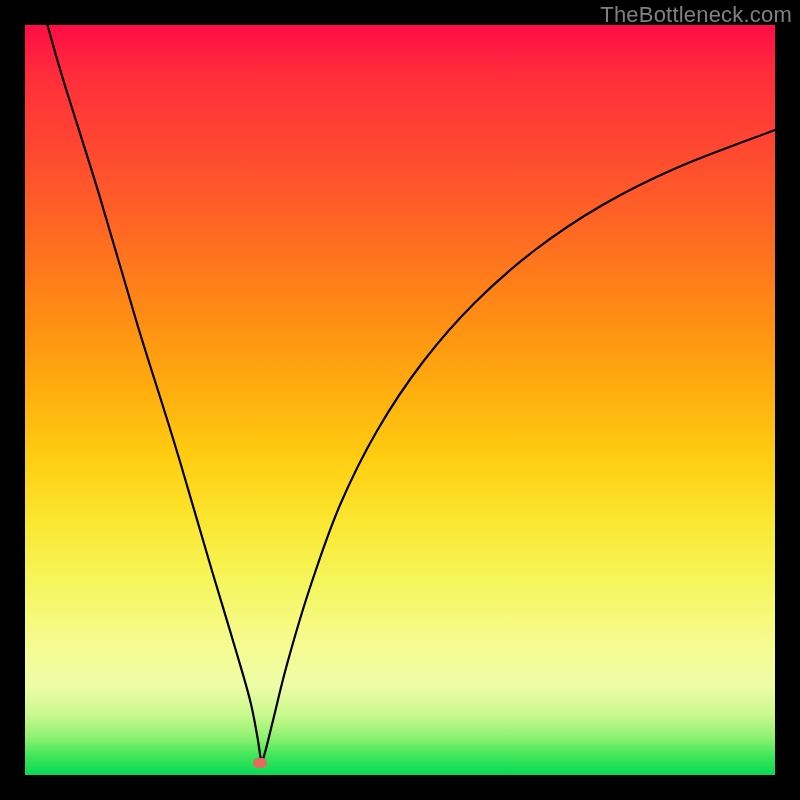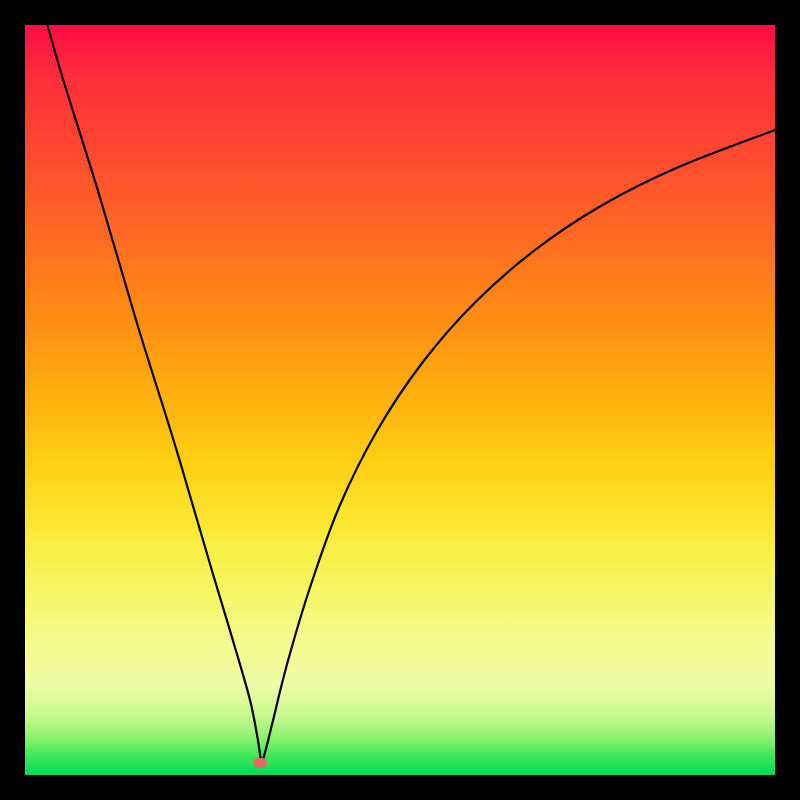--- a/index.html
+++ b/index.html
@@ -77,14 +77,15 @@
   <div class="plot-area">
 
     <svg class="curve" viewBox="0 0 750 750" preserveAspectRatio="none">
       <path id="curve-path" d="M 22.50 0.00 C 25.20 9.45, 28.05 21.45, 37.50 52.50 C 46.95 83.55, 61.50 127.95, 75.00 172.50 C 88.50 217.05, 99.00 255.45, 112.50 300.00 C 126.00 344.55, 136.50 375.45, 150.00 420.00 C 163.50 464.55, 176.70 511.05, 187.50 547.50 C 198.30 583.95, 203.25 599.55, 210.00 622.50 C 216.75 645.45, 220.95 658.80, 225.00 675.00 C 229.05 691.20, 230.47 701.70, 232.50 712.50 C 234.53 723.30, 234.90 732.30, 236.25 735.00 C 237.60 737.70, 237.97 734.25, 240.00 727.50 C 242.03 720.75, 243.45 713.70, 247.50 697.50 C 251.55 681.30, 255.75 661.80, 262.50 637.50 C 269.25 613.20, 275.55 590.85, 285.00 562.50 C 294.45 534.15, 302.85 508.35, 315.00 480.00 C 327.15 451.65, 337.65 430.65, 352.50 405.00 C 367.35 379.35, 379.95 360.45, 397.50 337.50 C 415.05 314.55, 429.75 297.75, 450.00 277.50 C 470.25 257.25, 487.05 242.55, 510.00 225.00 C 532.95 207.45, 551.85 194.85, 577.50 180.00 C 603.15 165.15, 621.45 156.00, 652.50 142.50 C 683.55 129.00, 732.45 111.75, 750.00 105.00" fill="none" stroke="#000" stroke-width="2.2" stroke-linecap="round" stroke-linejoin="round"></path>
     </svg>
 
     <div id="min-marker" class="marker" style="left: 234.75px; top: 738px; background: rgb(227, 106, 92);"></div>
 
   </div>
 
+  <div class="watermark">TheBottleneck.com</div>
 
 </div>
 
 </body></html>

